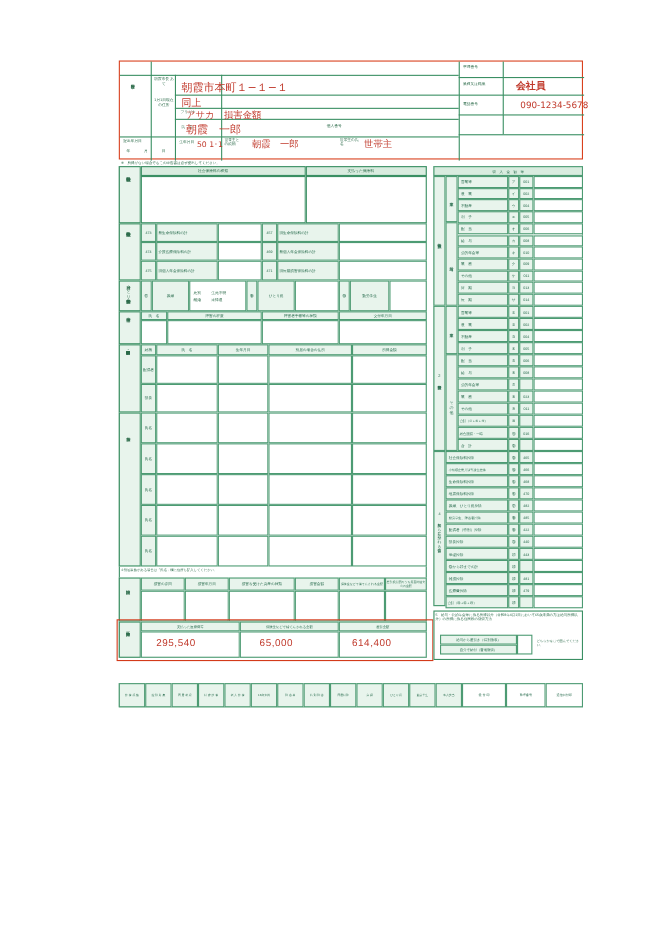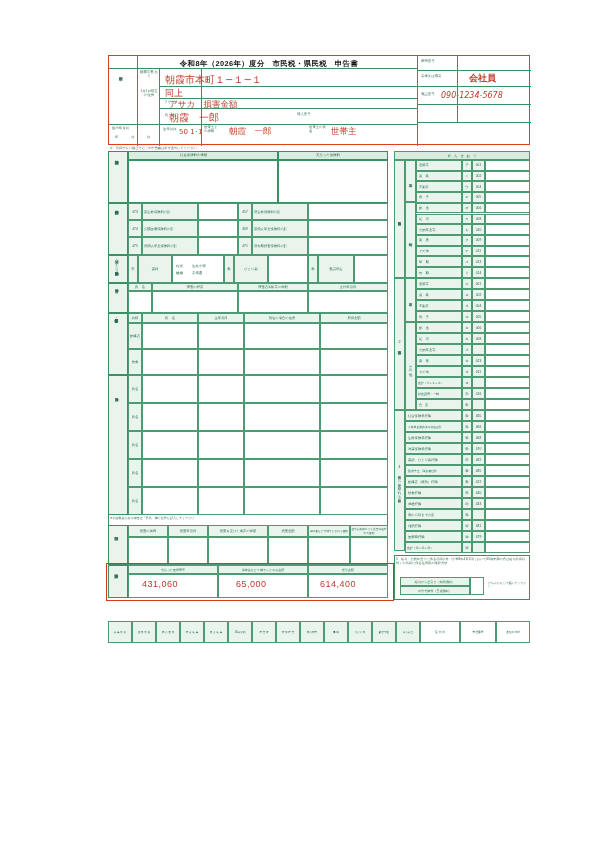--- a/index.html
+++ b/index.html
@@ -28,21 +28,20 @@
   .cell.l{display:flex;align-items:center;padding-left:1px;}
   .hv{position:absolute;font-size:9px;color:#c0392b;letter-spacing:0.5px;}
 </style>
 </head>
 <body>
 
 <div class="sheet">
   <div class="form">
 
     <div class="hdr">
-      <div class="hdr-title">令和8年（2026年）度分　市民税・県民税　申告書</div>
 
       <div class="hdr-line" style="left:28px;top:0;width:0.8px;height:90px;"></div>
       <div class="hdr-line" style="left:50px;top:12px;width:0.8px;height:78px;"></div>
       <div class="hdr-line" style="left:92px;top:12px;width:0.8px;height:78px;"></div>
       <div class="hdr-line" style="left:308px;top:0;width:0.8px;height:90px;"></div>
       <div class="hdr-line" style="left:0;top:12px;width:308px;height:0.8px;"></div>
       <div class="hdr-line" style="left:50px;top:30px;width:258px;height:0.8px;"></div>
       <div class="hdr-line" style="left:50px;top:42px;width:258px;height:0.8px;"></div>
       <div class="hdr-line" style="left:50px;top:52px;width:258px;height:0.8px;"></div>
       <div class="hdr-line" style="left:50px;top:68px;width:258px;height:0.8px;"></div>
@@ -73,21 +72,21 @@
       <div class="lbl" style="left:188px;top:57px;">個人番号</div>
 
       <div class="hand" style="left:56px;top:17px;font-size:10px;">朝霞市本町１−１−１</div>
       <div class="hand" style="left:56px;top:31px;font-size:9px;">同上</div>
       <div class="hand" style="left:60px;top:43px;font-size:8.5px;">アサカ　損害金額</div>
       <div class="hand" style="left:60px;top:55px;font-size:10px;">朝霞　一郎</div>
       <div class="hand" style="left:70px;top:72px;font-size:7px;">50 1･1</div>
       <div class="hand" style="left:120px;top:70px;font-size:8.5px;">朝霞　一郎</div>
       <div class="hand" style="left:222px;top:70px;font-size:8.5px;">世帯主</div>
       <div class="hand" style="left:360px;top:16px;font-size:9px;font-weight:bold;">会社員</div>
-      <div class="hand" style="left:332px;top:35px;font-size:8px;font-style:italic;">090-1234-5678</div>
+      <div class="hand" style="left:364px;top:35px;font-size:8px;">090-1234-5678</div>
     </div>
 
     <div class="lbl" style="left:2px;top:92px;font-size:3.2px;">※　所得がない場合でもこの申告書は必ず提出してください。</div>
 
     <div class="bx wht" style="left:0;top:96px;width:280px;height:447px;"></div>
 
     <div class="bx grn" style="left:0;top:96px;width:20px;height:52px;"></div>
     <div class="lbl vert" style="left:6px;top:102px;font-size:4px;">社会保険料控除</div>
     <div class="bx grn2" style="left:20px;top:96px;width:150px;height:9px;"></div>
     <div class="lbl" style="left:72px;top:99px;">社会保険料の種類</div>
@@ -219,21 +218,21 @@
     <div class="bx grn" style="left:0;top:510px;width:20px;height:33px;"></div>
     <div class="lbl vert" style="left:6px;top:516px;font-size:3.8px;">医療費控除</div>
     <div class="cell c grn" style="left:20px;top:510px;width:90px;height:9px;font-size:3px;">支払った医療費等</div>
     <div class="cell c grn" style="left:110px;top:510px;width:90px;height:9px;font-size:3px;">保険金などで補てんされる金額</div>
     <div class="cell c grn" style="left:200px;top:510px;width:80px;height:9px;font-size:3px;">差引金額</div>
     <div class="cell c wht" style="left:20px;top:519px;width:90px;height:24px;"></div>
     <div class="cell c wht" style="left:110px;top:519px;width:90px;height:24px;"></div>
     <div class="cell c wht" style="left:200px;top:519px;width:80px;height:24px;"></div>
 
     <div class="bxr" style="left:-2px;top:508px;width:288px;height:38px;"></div>
-    <div class="hv" style="left:34px;top:524px;">431,060</div>
+    <div class="hv" style="left:34px;top:524px;">295,540</div>
     <div class="hv" style="left:128px;top:524px;">65,000</div>
     <div class="hv" style="left:212px;top:524px;">614,400</div>
 
     <div class="bx wht" style="left:286px;top:96px;width:136px;height:400px;"></div>
 
     <div class="cell c grn2" style="left:286px;top:96px;width:136px;height:9px;font-size:3.2px;">収　入　金　額　等</div>
     <div class="cell c grn" style="left:286px;top:105px;width:11px;height:118px;">
         <span class="vert" style="font-size:3.6px;">収入金額等</span>
       </div>
     <div class="cell c grn" style="left:297px;top:105px;width:11px;height:42px;">

